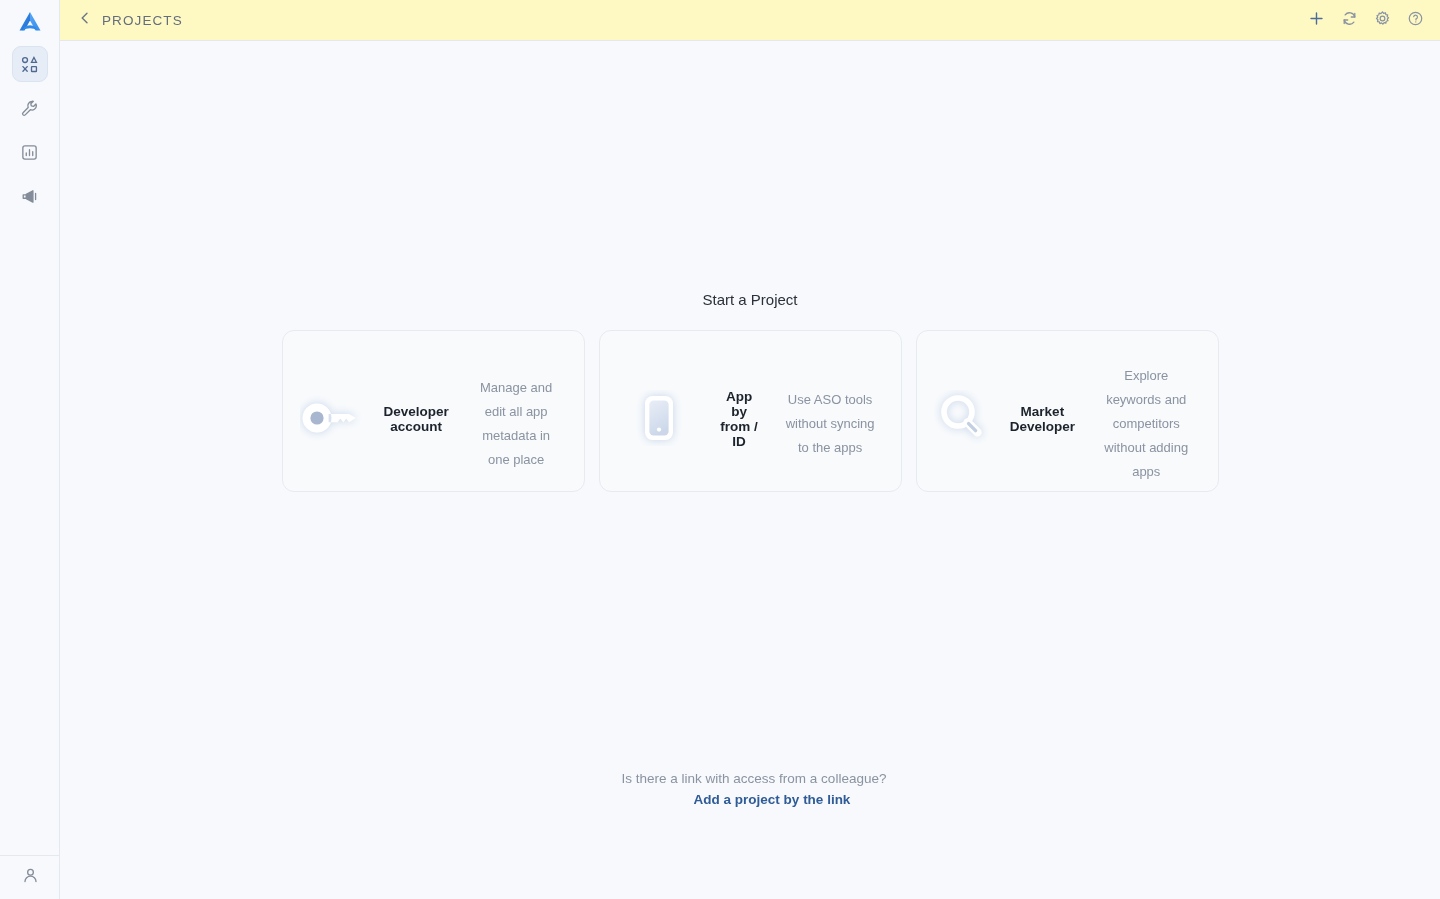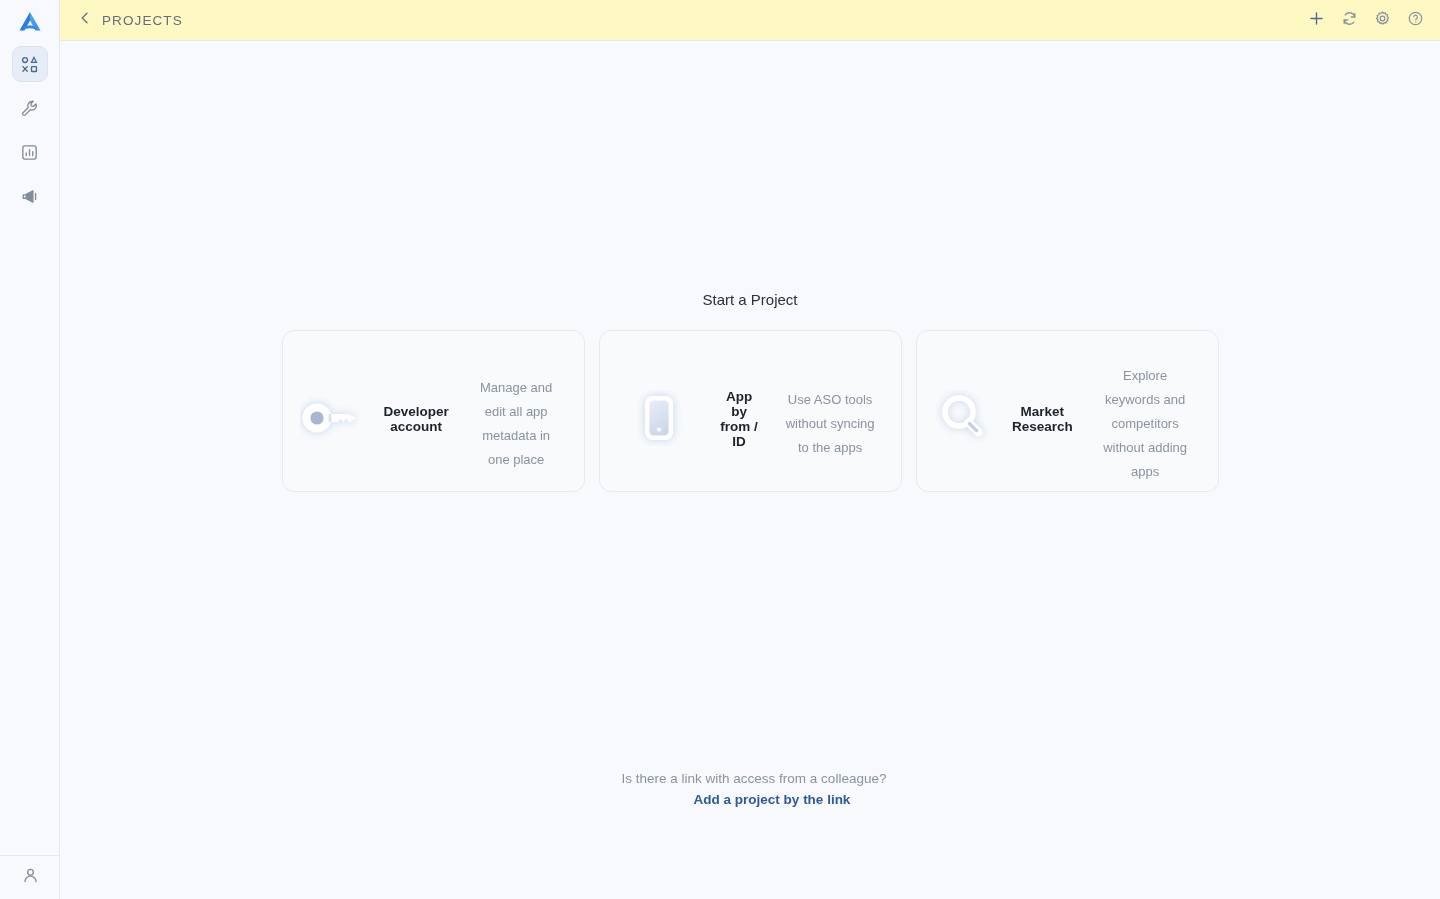--- a/index.html
+++ b/index.html
@@ -438,21 +438,21 @@
                     </filter>
                   </defs>
                   <g filter="url(#glow3)">
                     <circle cx="24" cy="22" r="14" fill="none" stroke="#ffffff" stroke-width="5.6"></circle>
                     <path d="M33.6 32.4 L43.4 42.2" stroke="#ffffff" stroke-width="8.5" stroke-linecap="round"></path>
                     <path d="M34.6 33.6 L41.6 40.6" stroke="#c2cfe2" stroke-width="3.4" stroke-linecap="round"></path>
                   </g>
                 </svg>
               </span>
             </div>
-            <div class="card-title">Market Research</div>
+            <div class="card-title">Market Developer</div>
             <div class="card-desc">Explore keywords and competitors without adding apps</div>
           </div>
 
         </div>
       </div>
 
       <div class="bottom-block">
         <div class="bottom-q">Is there a link with access from a colleague?</div>
         <a class="bottom-link" href="#">Add a project by the link</a>
       </div>

